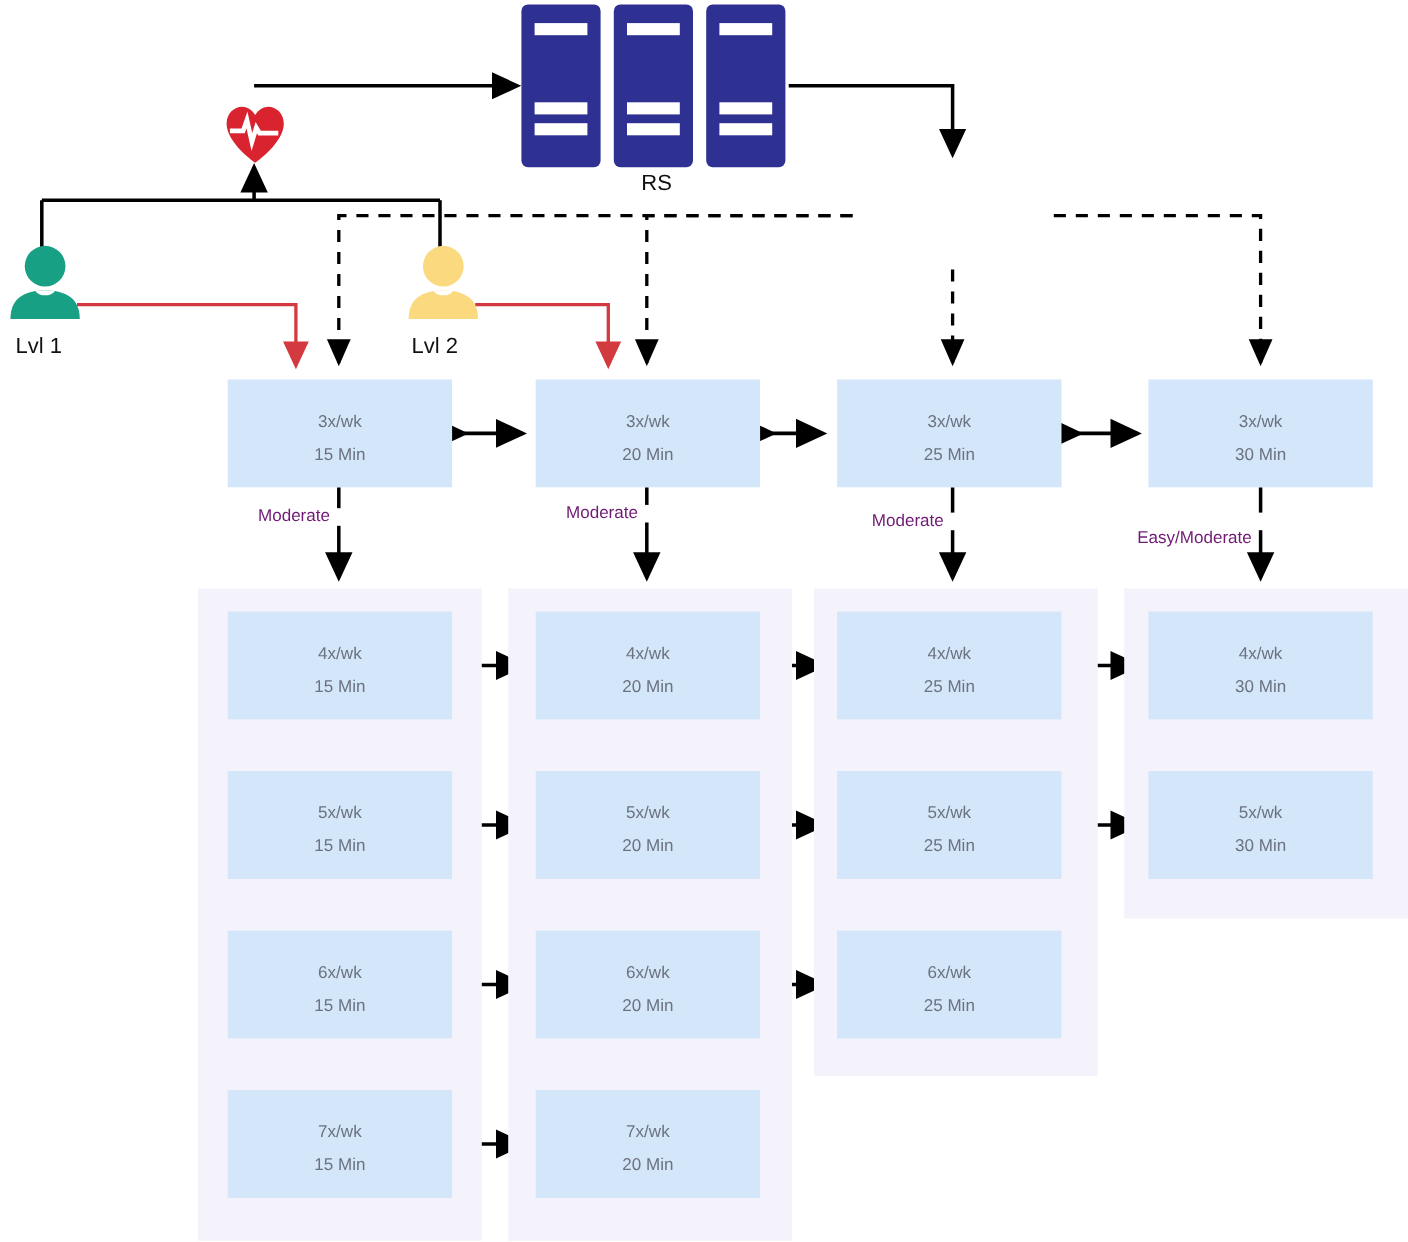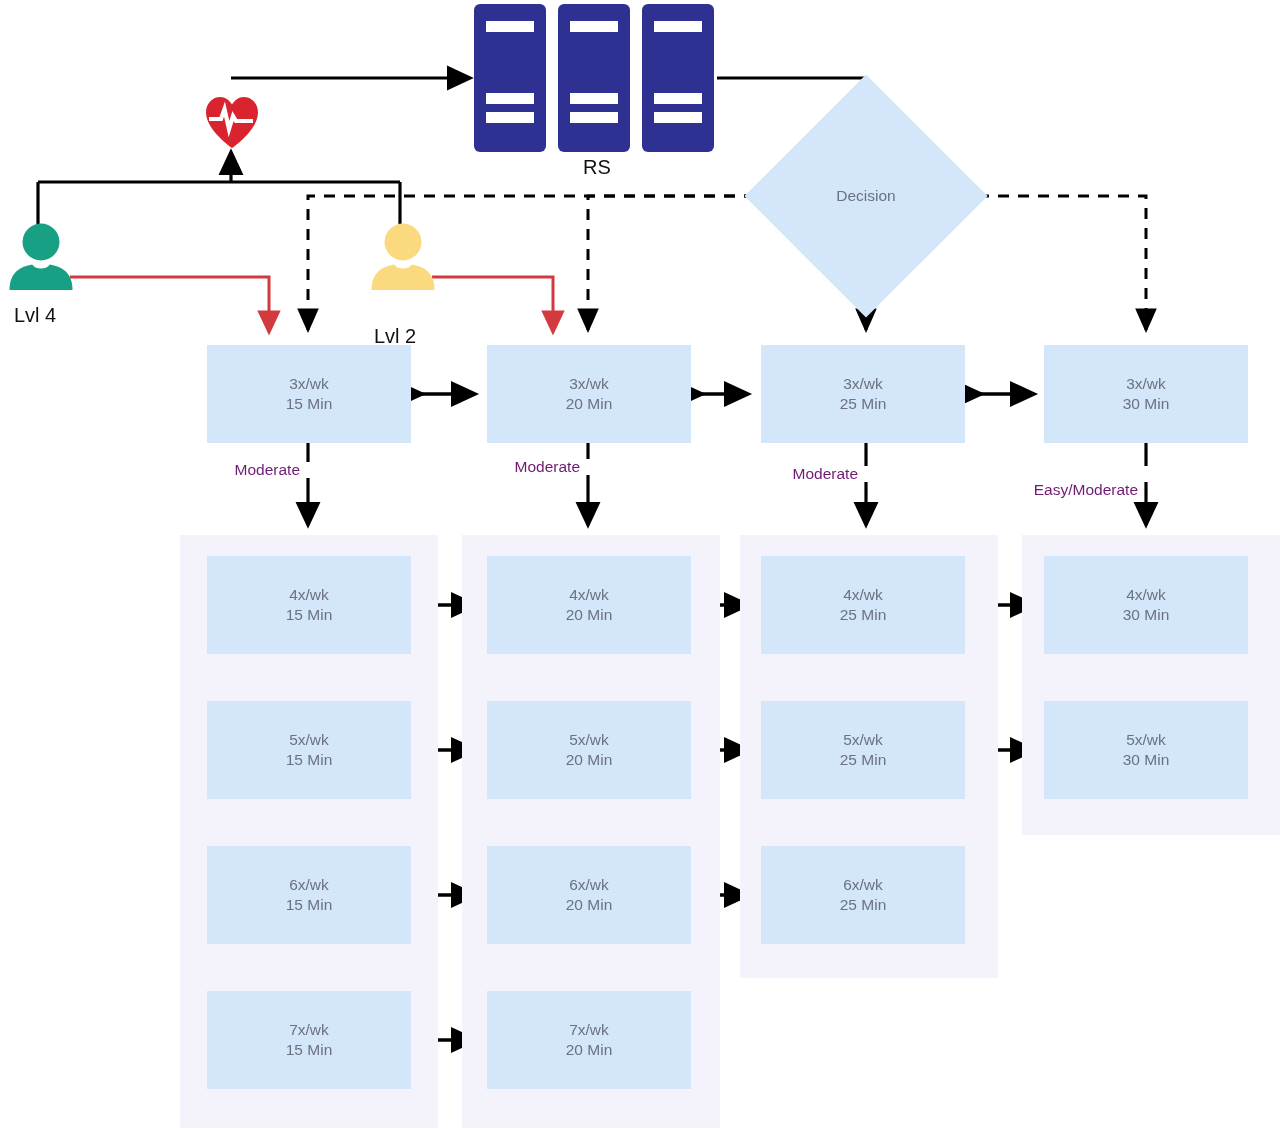--- a/index.html
+++ b/index.html
@@ -25,21 +25,21 @@
     background:#d4e6fa;
     display:flex;
     flex-direction:column;
     align-items:center;
     justify-content:center;
     line-height:1.32;
     font-size:15.5px;
     color:#6b7280;
     text-align:center;
   }
-  .node .l1,.node .l2{display:block;}
+  .node .l1,.node .l2{display:block;margin-top:10px;}
   .diamond{
     position:absolute;
     display:flex;
     align-items:center;
     justify-content:center;
     font-size:15.5px;
     color:#6b7280;
   }
   .diamond .dshape{
     position:absolute;
@@ -176,33 +176,29 @@
   <svg class="svgicon" style="left:203px;top:94px;width:58px;height:56px;" viewBox="0 0 58 56">
     <path d="M29,54 C29,54 3,36 3,18.5 C3,9 10,3 17,3 C22.5,3 26.5,6.5 29,10.5 C31.5,6.5 35.5,3 41,3 C48,3 55,9 55,18.5 C55,36 29,54 29,54 Z" fill="#d9232e"></path>
     <path d="M6,25 L18,25 L21.5,15 L26,35 L30,22 L33,27 L50,27" fill="none" stroke="#ffffff" stroke-width="4.2" stroke-linejoin="miter" stroke-linecap="butt"></path>
   </svg>
 
   <svg class="svgicon" style="left:8px;top:222px;width:66px;height:68px;" viewBox="0 0 66 68">
     <circle cx="33" cy="20" r="18.5" fill="#17a083"></circle>
     <path d="M1.5,68 C1.5,49 14,42 33,42 C52,42 64.5,49 64.5,68 Z" fill="#17a083"></path>
     <path d="M24,42 C27,48 39,48 42,42" fill="#ffffff"></path>
   </svg>
-  <div class="icon-label" style="left:14px;top:304px;">Lvl 4</div>
+  <div class="icon-label" style="left:14px;top:304px;">Lvl 1</div>
 
   <svg class="svgicon" style="left:370px;top:222px;width:66px;height:68px;" viewBox="0 0 66 68">
     <circle cx="33" cy="20" r="18.5" fill="#fad97f"></circle>
     <path d="M1.5,68 C1.5,49 14,42 33,42 C52,42 64.5,49 64.5,68 Z" fill="#fad97f"></path>
     <path d="M24,42 C27,48 39,48 42,42" fill="#ffffff"></path>
   </svg>
-  <div class="icon-label" style="left:374px;top:304px;margin-top:21px;">Lvl 2</div>
-
-  <div class="diamond" style="left:780px;top:110px;width:172px;height:172px;">
-    <div class="dshape"></div>
-    <span class="dlabel">Decision</span>
-  </div>
+  <div class="icon-label" style="left:374px;top:304px;">Lvl 2</div>
+
 
   <div class="panel" style="left:180px;top:535px;height:593px;width:258px;"></div>
   <div class="panel" style="left:462px;top:535px;height:593px;width:258px;"></div>
   <div class="panel" style="left:740px;top:535px;height:443px;width:258px;"></div>
   <div class="panel" style="left:1022px;top:535px;height:300px;width:258px;"></div>
 
   <div class="node" style="left:207px;top:345px;width:204px;height:98px;">
     <span class="l1">3x/wk</span>
     <span class="l2">15 Min</span>
   </div>

